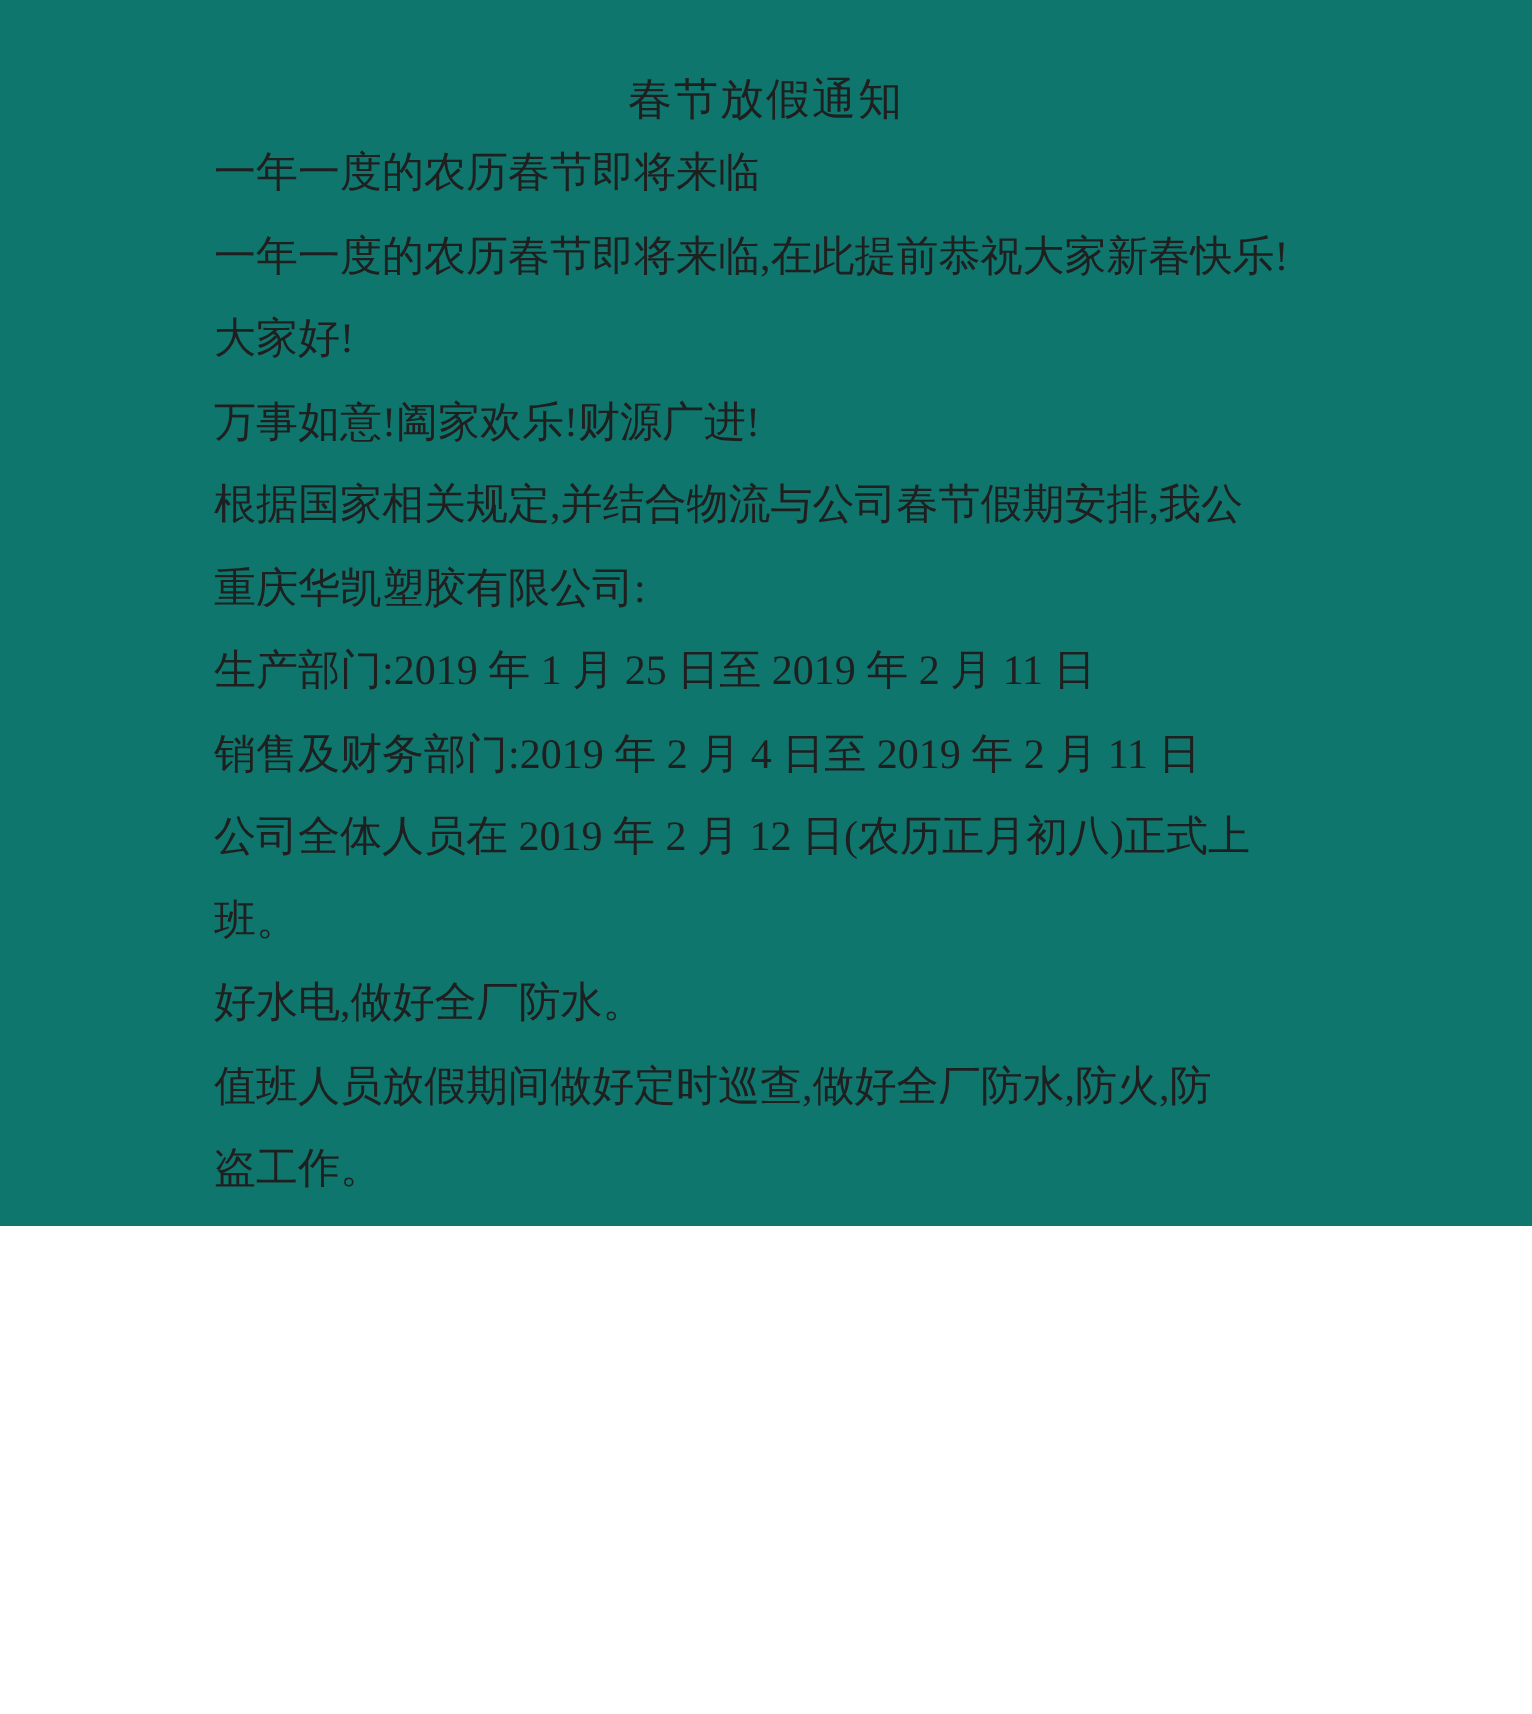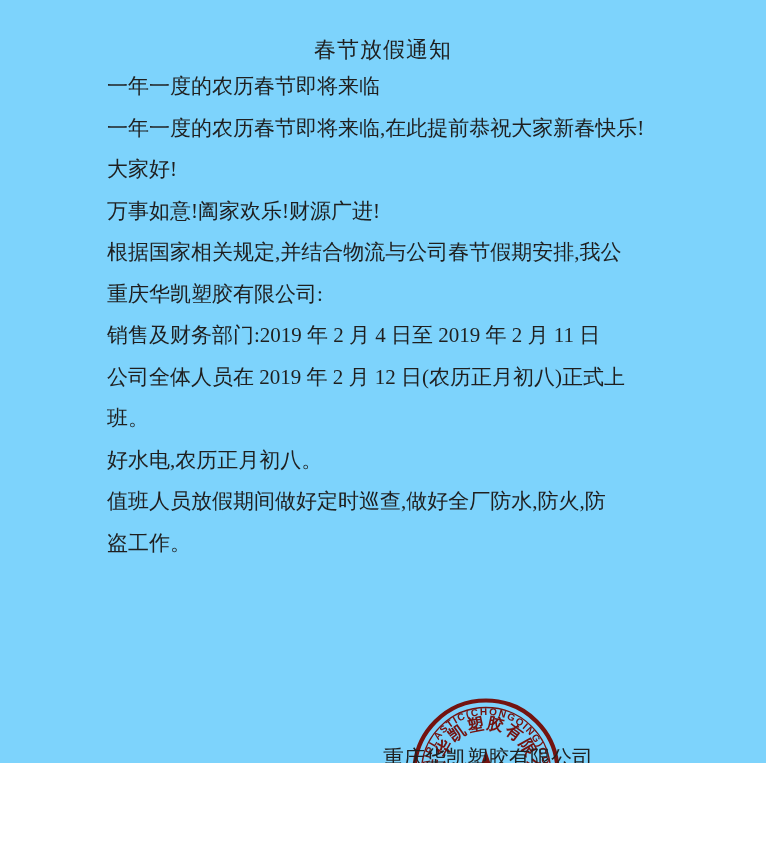--- a/index.html
+++ b/index.html
@@ -1,21 +1,21 @@
 <!DOCTYPE html>
 <html style="--seal-color: #ea1610;"><head>
 <meta charset="utf-8">
 <style>
   html, body { margin: 0; padding: 0; }
   body { background: #ffffff; }
   .page {
     position: relative;
     width: 766px;
-    height: 763px;
-    background: #7dd3fc;
+    height: 613px;
+    background: #0f766e;
     overflow: hidden;
     font-family: "Liberation Serif", "DejaVu Serif", serif;
     color: #1f1f1f;
   }
   .doc-title {
     position: absolute;
     top: 35px;
     left: 0;
     width: 766px;
     text-align: center;
@@ -84,24 +84,25 @@
 
   <div class="doc-title">春节放假通知</div>
 
   <div class="doc-body">
     <div class="line">一年一度的农历春节即将来临</div>
     <div class="line">一年一度的农历春节即将来临,在此提前恭祝大家新春快乐!</div>
     <div class="line">大家好!</div>
     <div class="line">万事如意!阖家欢乐!财源广进!</div>
     <div class="line">根据国家相关规定,并结合物流与公司春节假期安排,我公</div>
     <div class="line">重庆华凯塑胶有限公司:</div>
+    <div class="line">生产部门:2019 年 1 月 25 日至 2019 年 2 月 11 日</div>
     <div class="line">销售及财务部门:2019 年 2 月 4 日至 2019 年 2 月 11 日</div>
     <div class="line">公司全体人员在 2019 年 2 月 12 日(农历正月初八)正式上</div>
     <div class="line">班。</div>
-    <div class="line">好水电,农历正月初八。</div>
+    <div class="line">好水电,做好全厂防水。</div>
     <div class="line">值班人员放假期间做好定时巡查,做好全厂防水,防火,防</div>
     <div class="line">盗工作。</div>
   </div>
 
   <svg class="seal" viewBox="0 0 160 160" xmlns="http://www.w3.org/2000/svg">
     <defs>
       <path id="seal-ring-path-en" d="M 30.64,108.5 A 57,57 0 1 1 129.36,108.5" fill="none"></path>
       <path id="seal-arc-path-cn" d="M 42.76,101.5 A 43,43 0 1 1 117.24,101.5" fill="none"></path>
     </defs>
     <circle cx="80" cy="80" r="71.5" stroke-width="4.2"></circle>

